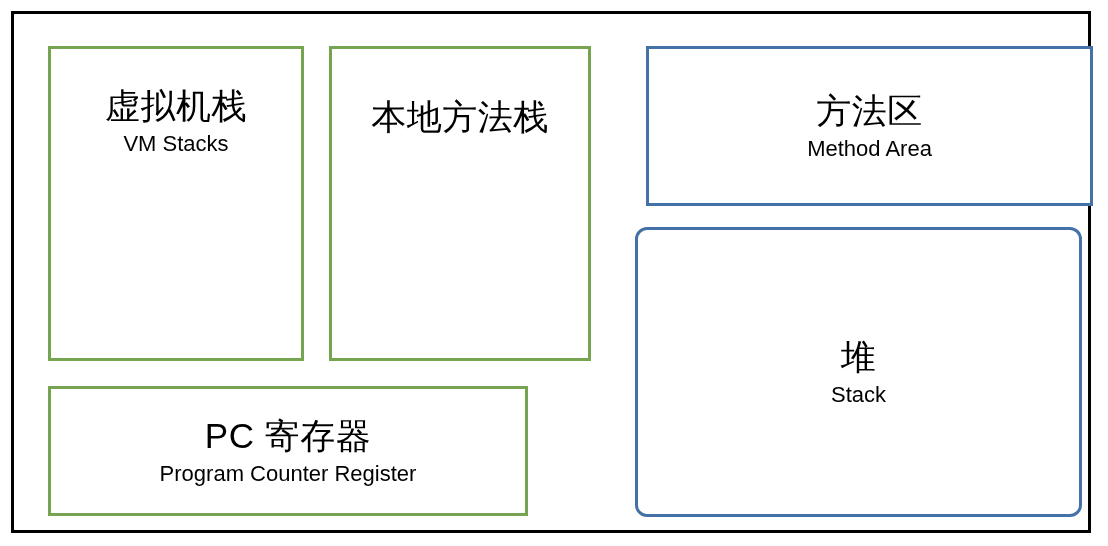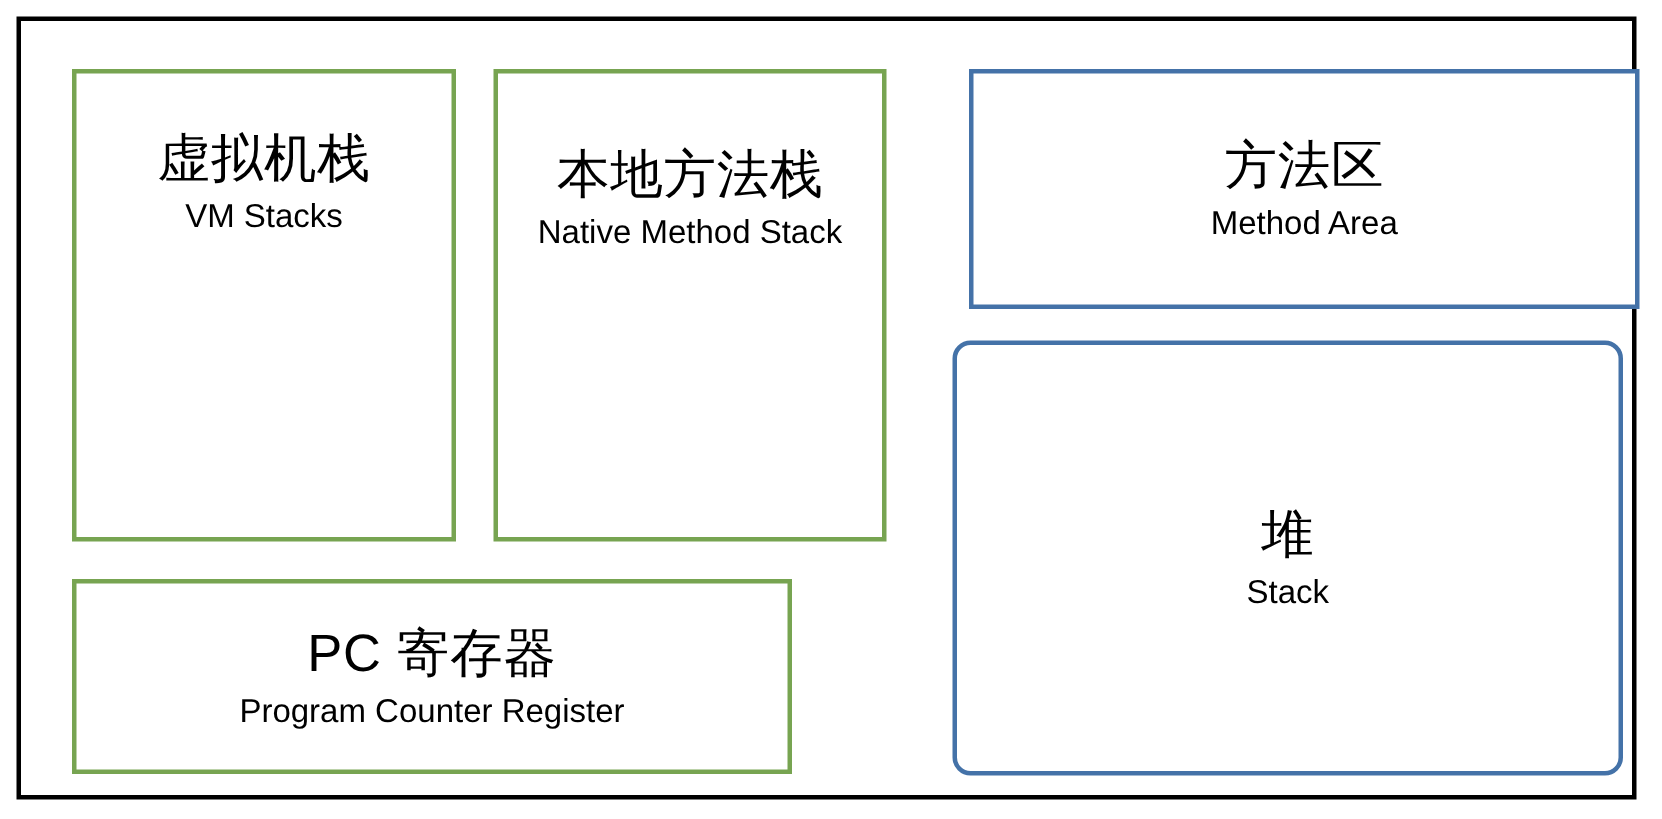--- a/index.html
+++ b/index.html
@@ -108,21 +108,20 @@
   <div class="outer-frame">
 
     <div class="box green" id="box-vm-stacks">
       <span class="cn">虚拟机栈</span>
       <span class="en">VM Stacks</span>
     </div>
 
 
     <div class="box green" id="box-native-method-stack">
       <span class="cn">本地方法栈</span>
-      <span class="en wrap">Native Method Stack</span>
     </div>
 
     <div class="box green" id="box-pc-register">
       <span class="cn">PC 寄存器</span>
       <span class="en">Program Counter Register</span>
     </div>
 
     <div class="box blue" id="box-method-area">
       <span class="cn">方法区</span>
       <span class="en">Method Area</span>

